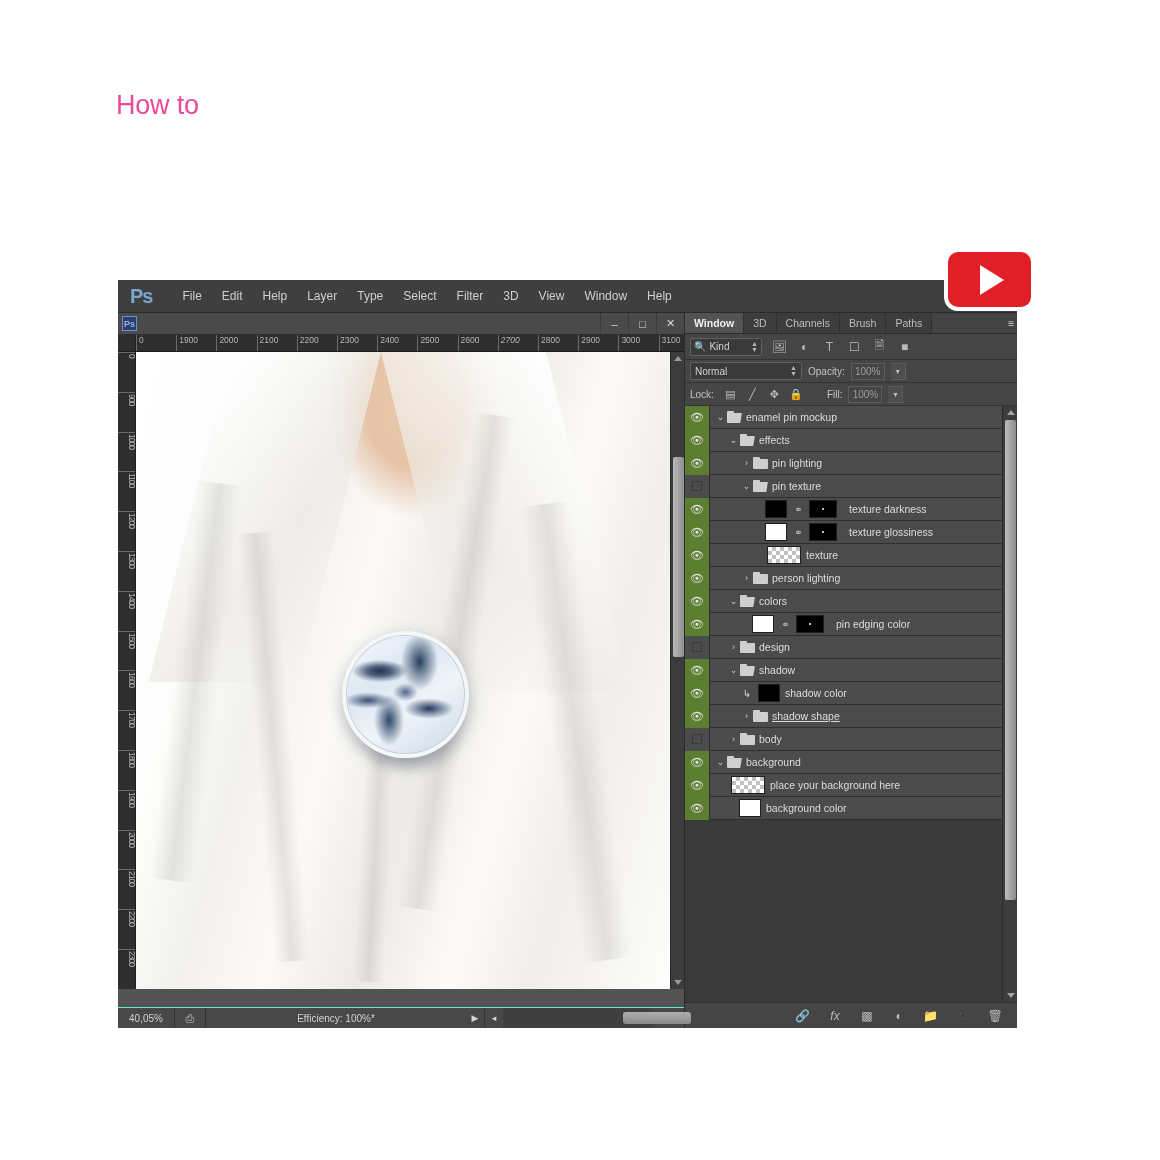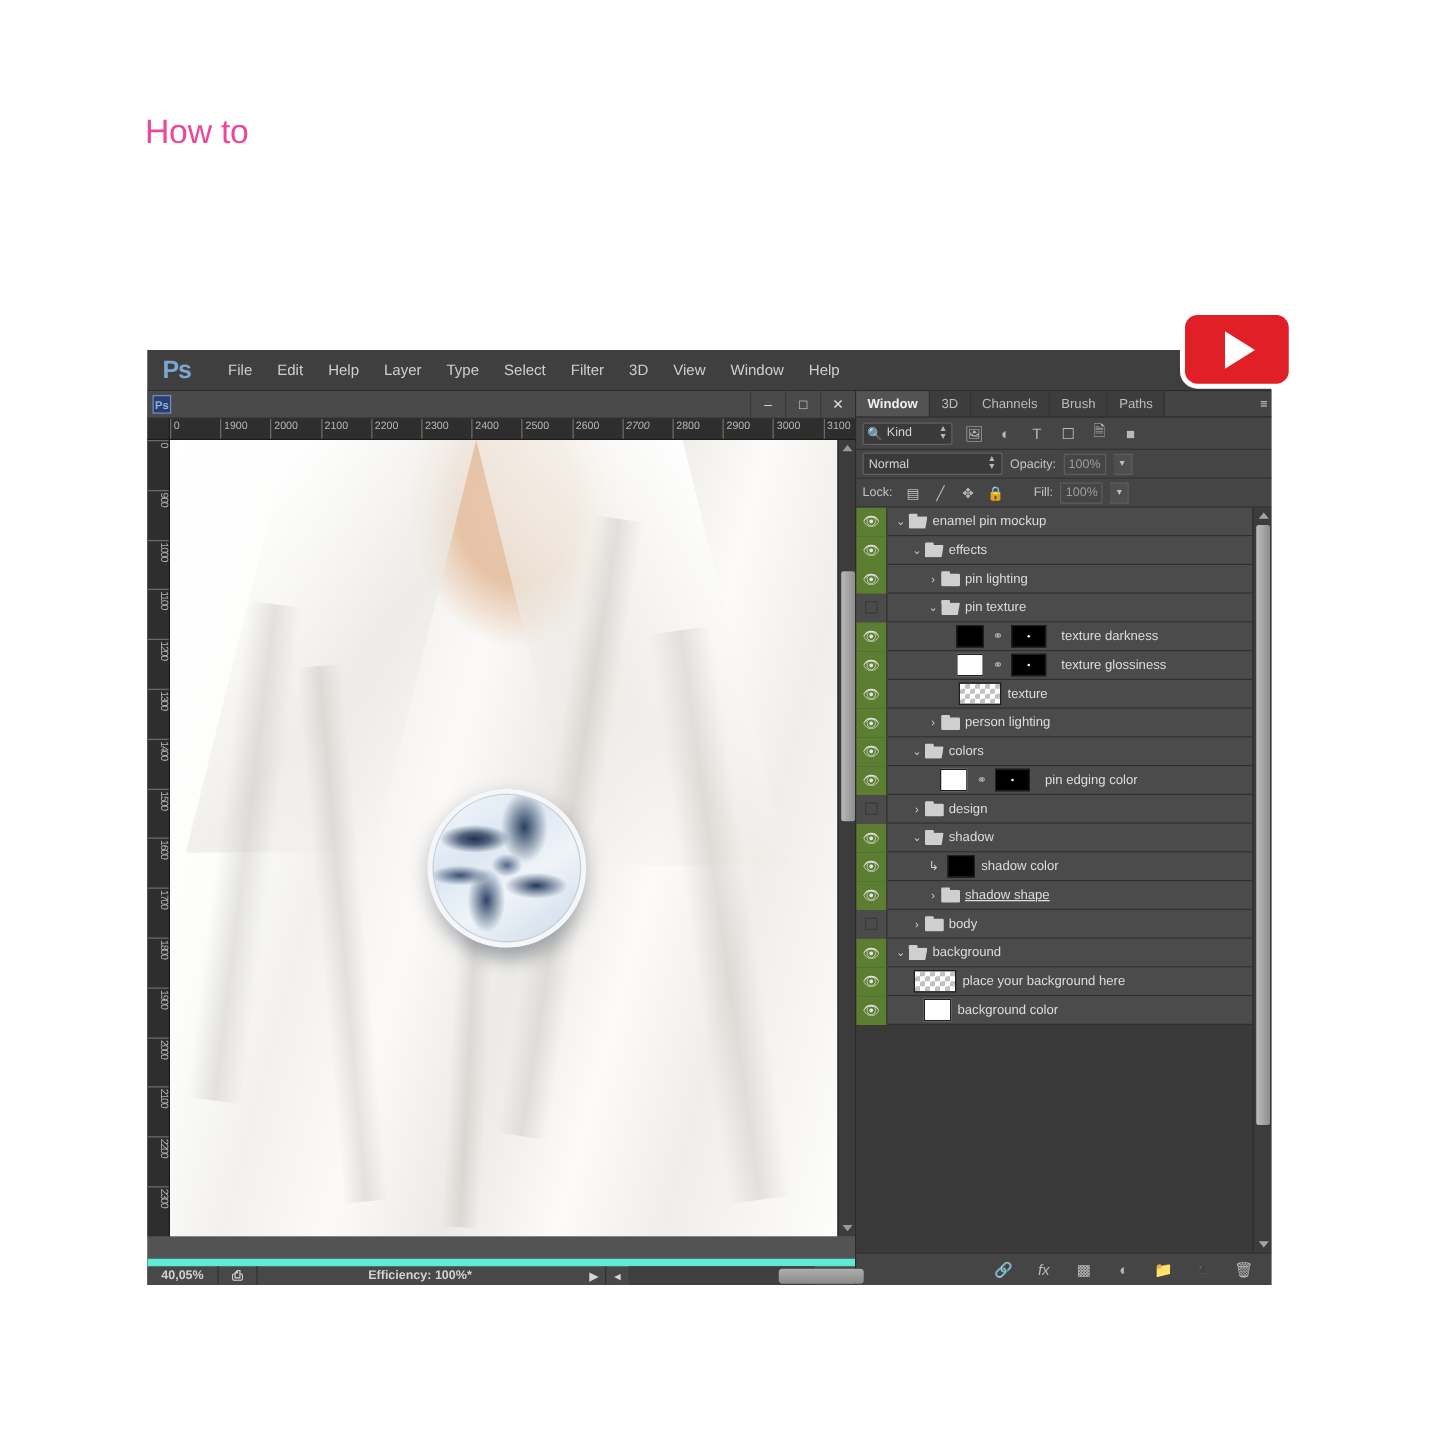--- a/index.html
+++ b/index.html
@@ -203,22 +203,22 @@
     position: absolute; left: 3px; width: 0; height: 0;
     border-left: 4px solid transparent; border-right: 4px solid transparent;
   }
   .cv-arrow.up { top: 4px; border-bottom: 5px solid #9a9a9a; }
   .cv-arrow.dn { bottom: 4px; border-top: 5px solid #9a9a9a; }
 
   
   .statusbar {
     position: absolute; left: 0; bottom: 0;
     width: 566px; height: 21px; background: #484848;
-    border-top: 6px solid #5eead4;
-    display: flex; align-items: center; font-size: 10px; color: #d2d2d2; font-weight: bold;
+    border-top: 1px solid #5eead4;
+    display: flex; align-items: center; font-size: 10px; color: #d2d2d2;
   }
   .sb-zoom { width: 56px; text-align: center; }
   .sb-sep { width: 1px; height: 100%; background: #333; }
   .sb-icon { width: 30px; text-align: center; font-size: 11px; color: #cfcfcf; }
   .sb-eff { flex: 0 0 260px; text-align: center; }
   .sb-play { width: 18px; text-align: center; color: #d6d6d6; font-size: 9px; }
   .sb-track {
     flex: 1; height: 100%; background: #3f3f3f;
     display: flex; align-items: center; position: relative;
   }

